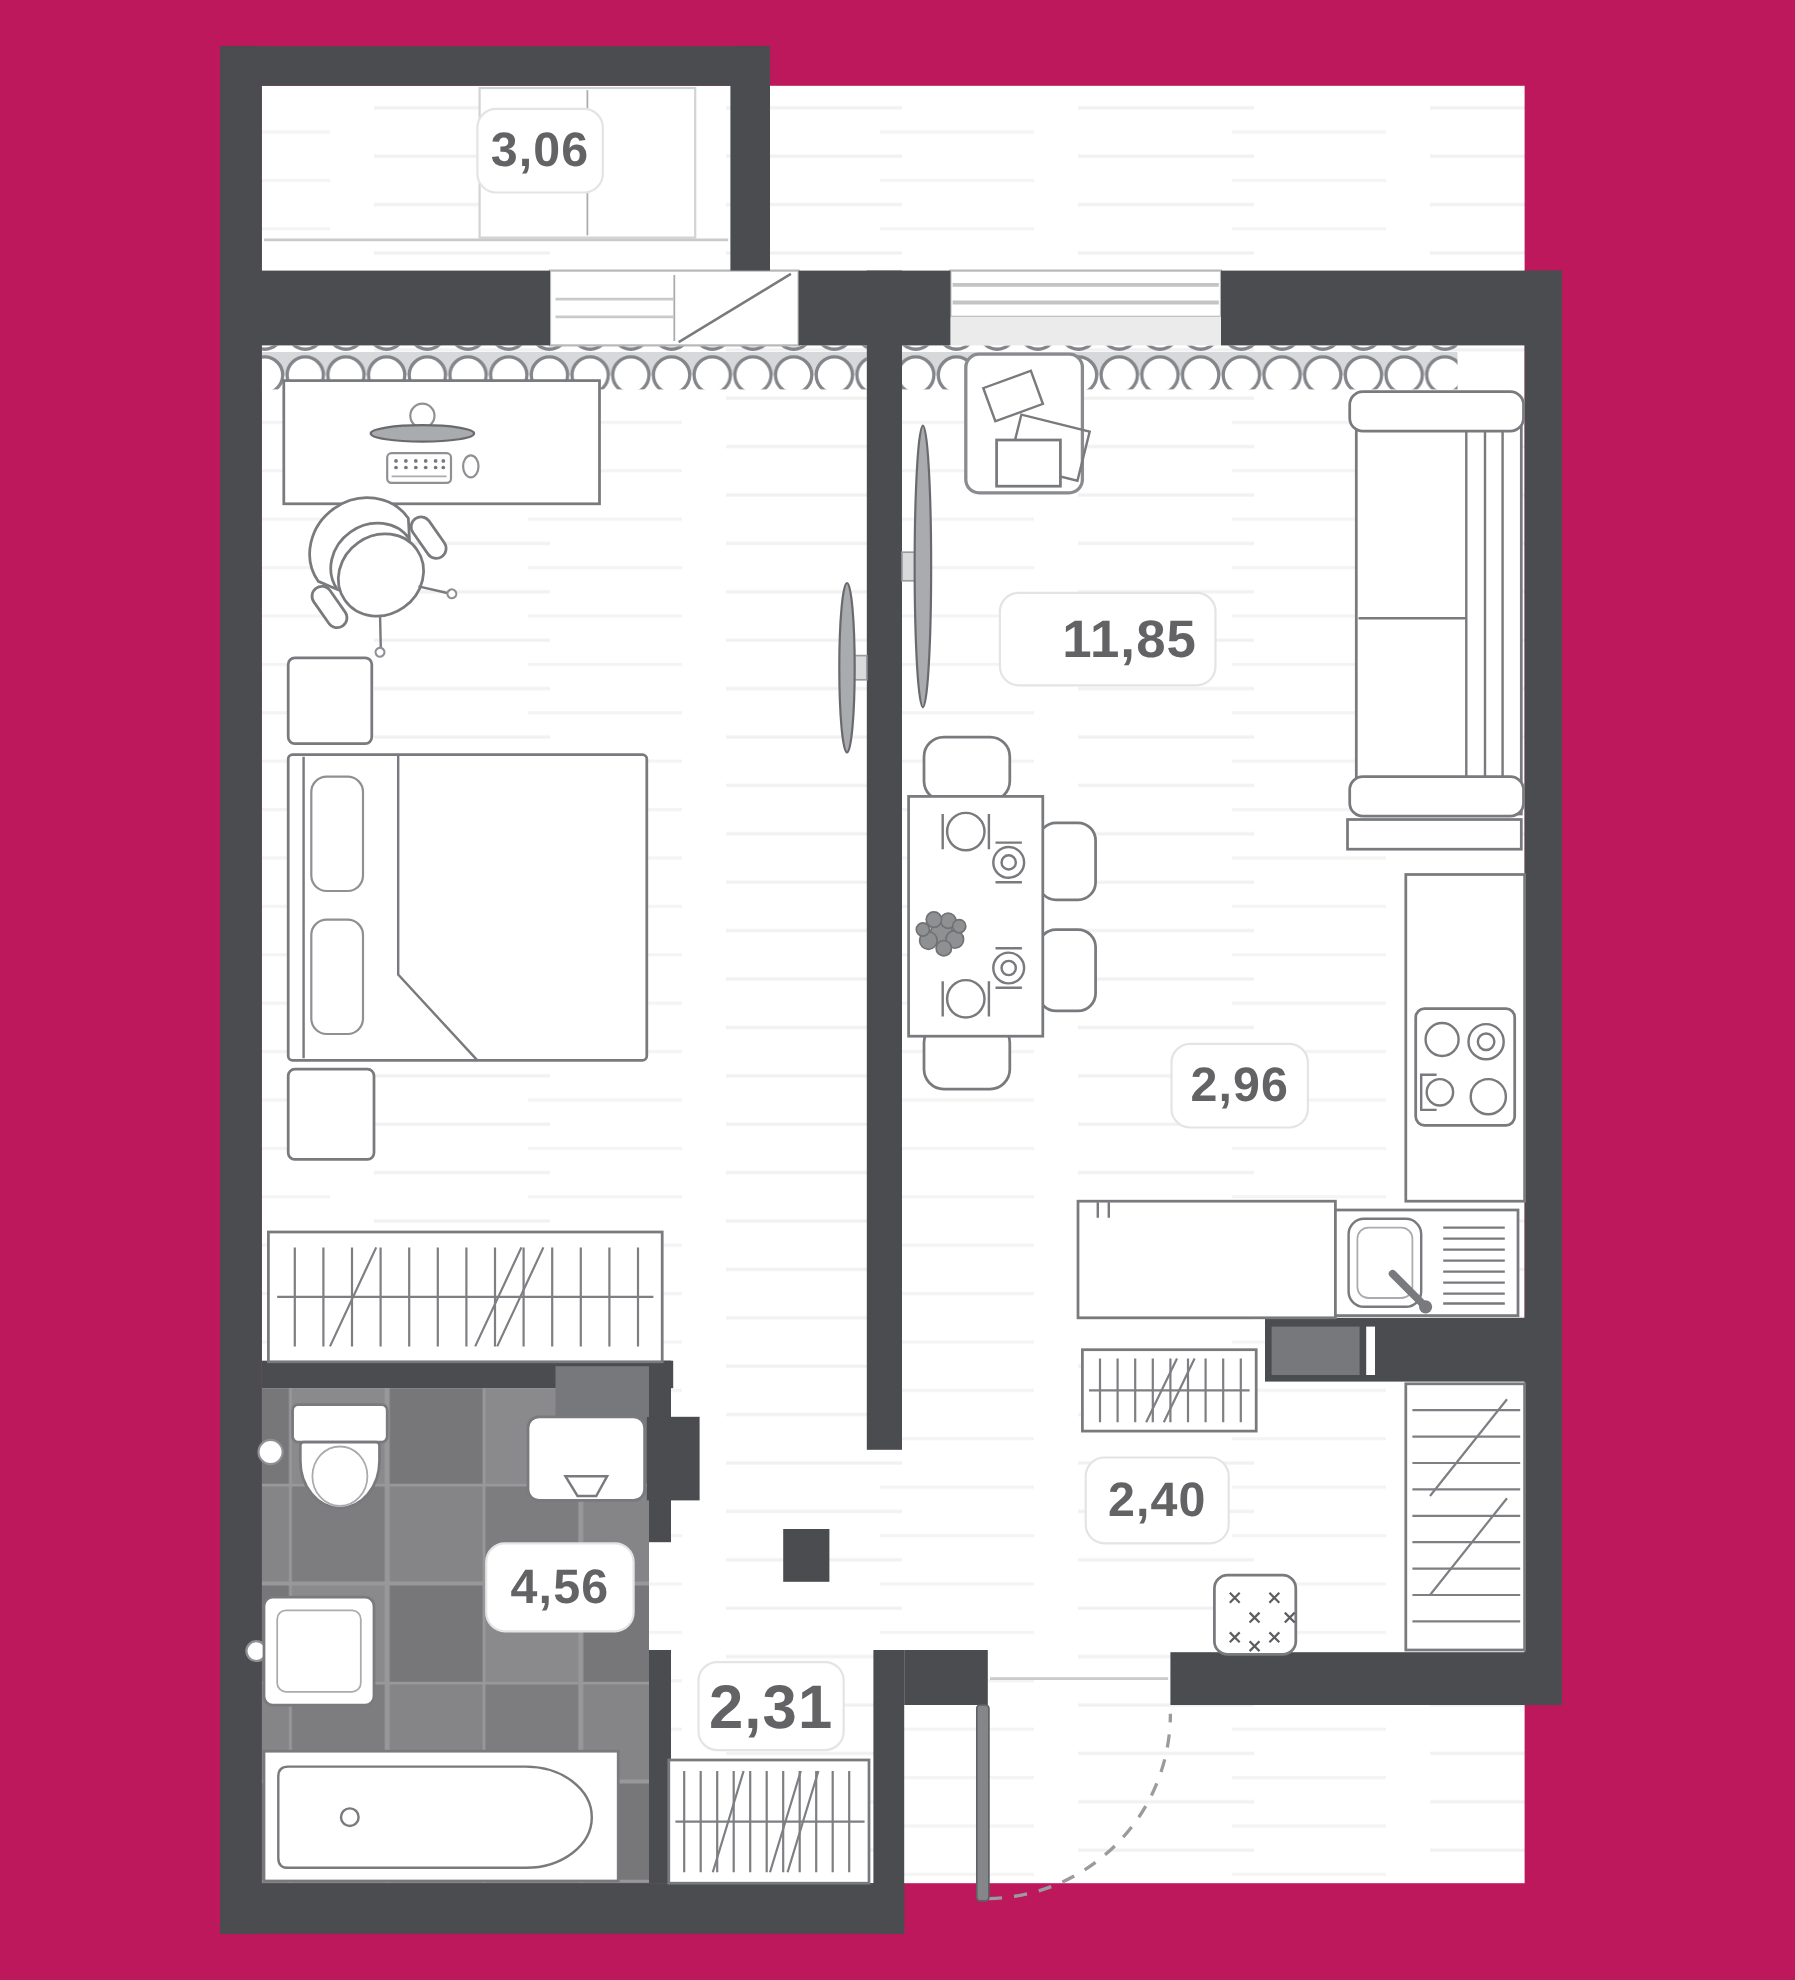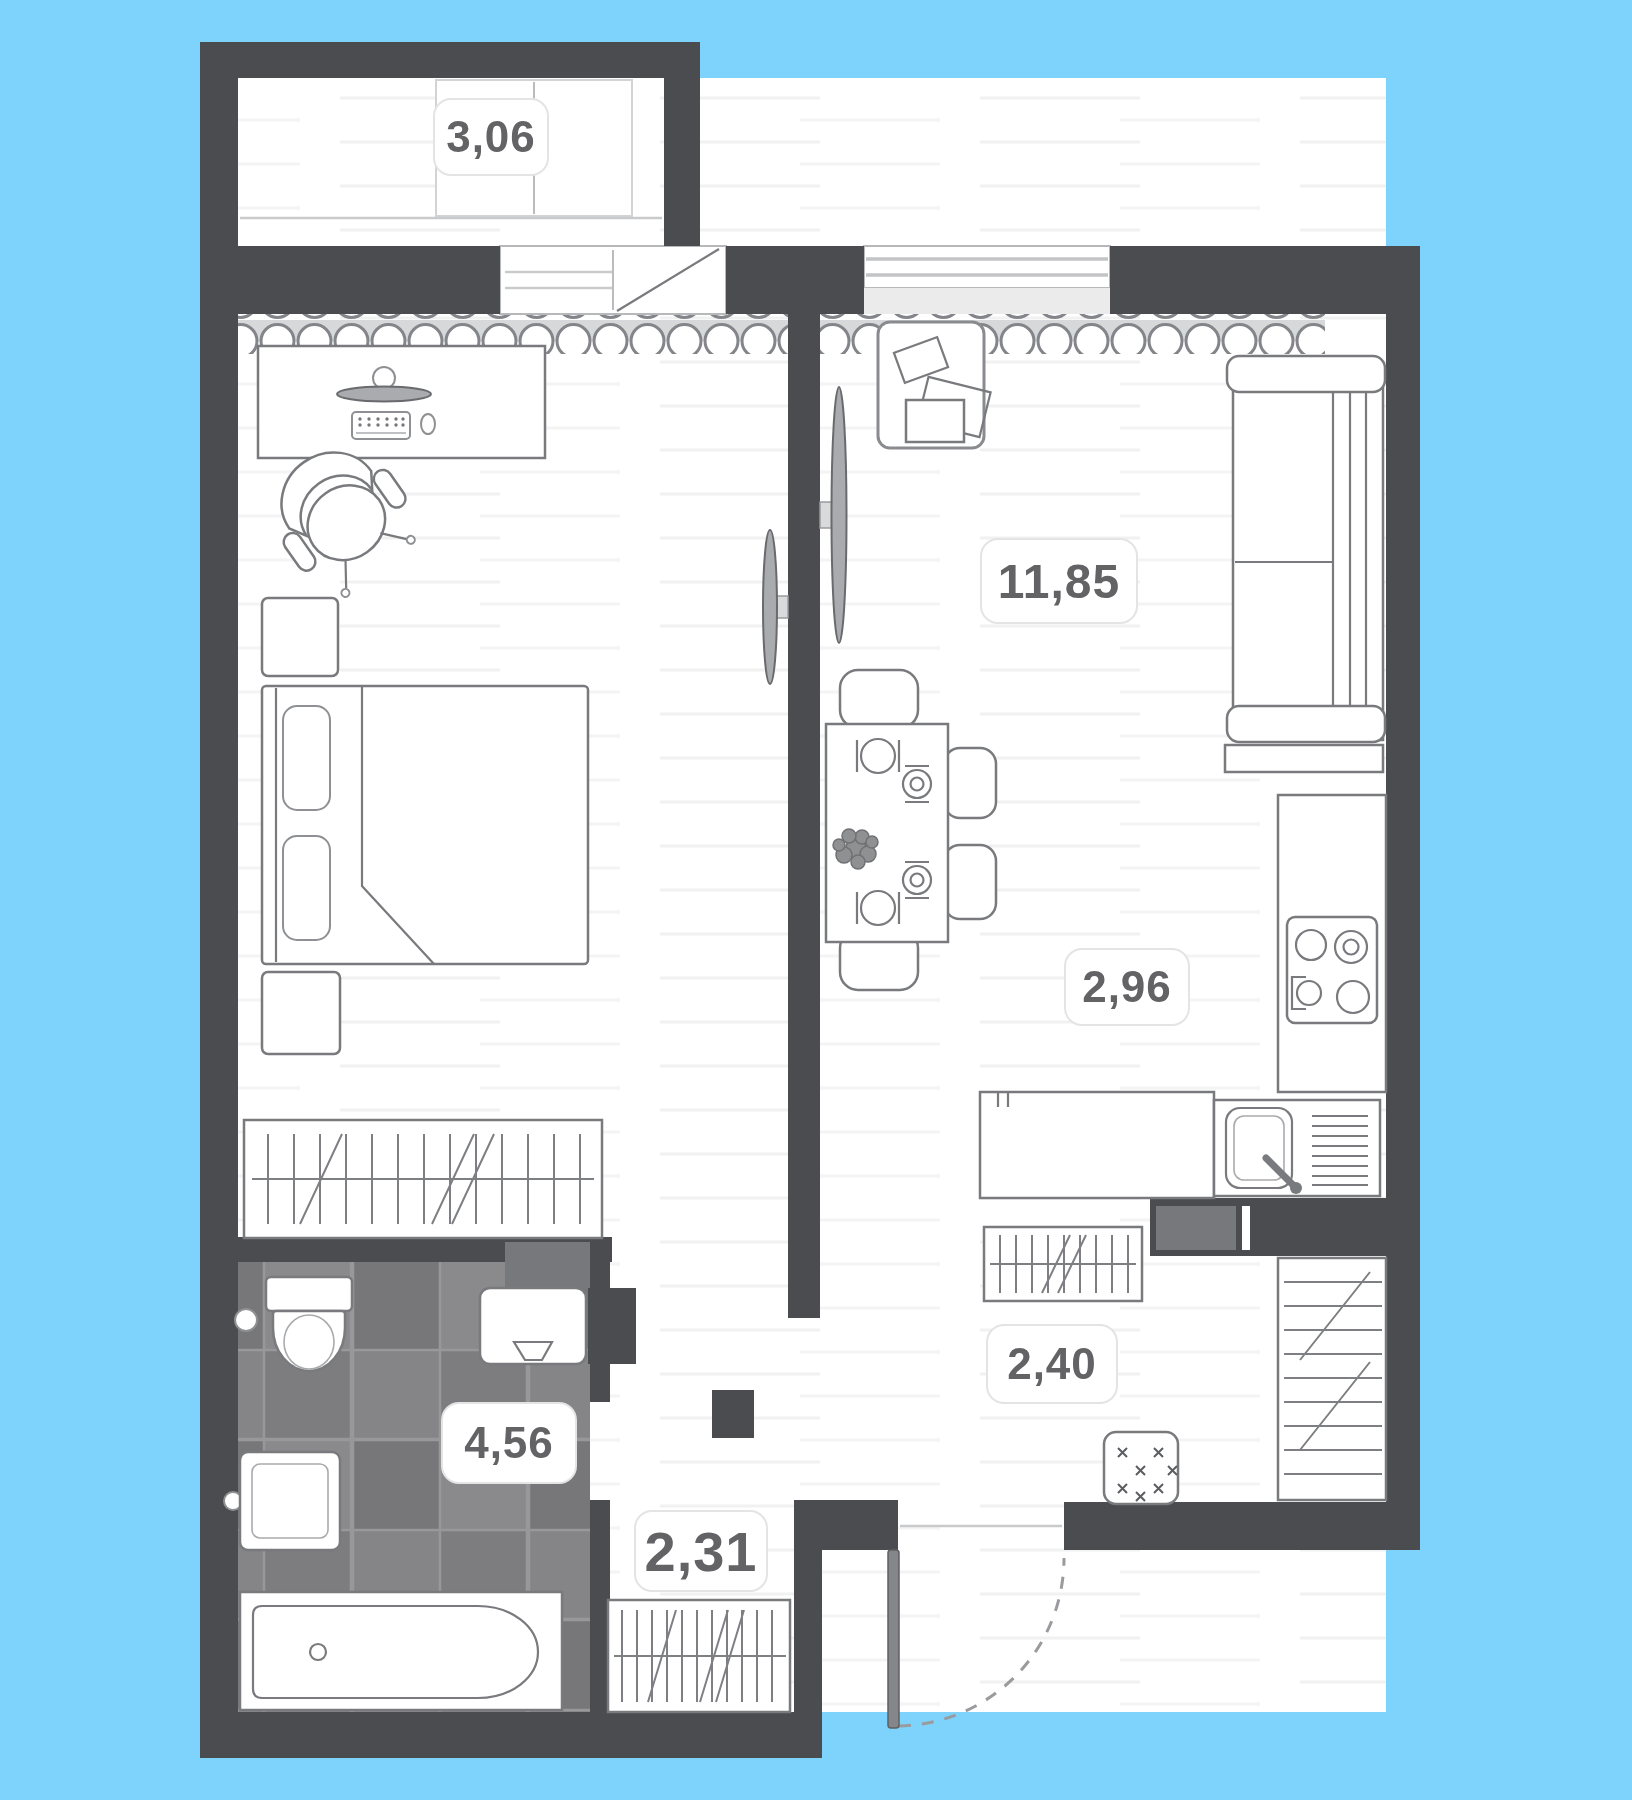--- a/index.html
+++ b/index.html
@@ -1,36 +1,36 @@
 <!DOCTYPE html>
 <html><head>
 <meta charset="utf-8">
 <style>
   html,body{margin:0;padding:0;background:#ffffff;}
-  .plan{position:relative;width:1632px;height:1800px;background:#7dd3fc;overflow:hidden;
+  .plan{position:relative;width:1632px;height:1800px;background:#be185d;overflow:hidden;
         font-family:"Liberation Sans",sans-serif;}
   .plan svg{position:absolute;left:0;top:0;}
   
   .w{fill:#4b4c4f;}
   .f{fill:#ffffff;stroke:#797a7d;stroke-width:2.5;}
   .f2{fill:#ffffff;stroke:#8f9093;stroke-width:2;}
   .ln{fill:none;stroke:#797a7d;stroke-width:2.2;}
   .thin{fill:none;stroke:#aaabad;stroke-width:1.6;}
   .lt{fill:none;stroke:#c9cacc;stroke-width:2.5;}
   .gray{fill:#77787b;}
   .lens{fill:#a9abae;stroke:#696a6d;stroke-width:2;}
   .hatch{stroke:#7e7f82;stroke-width:2;fill:none;}
   .mark{stroke:#5c5d60;stroke-width:2;fill:none;}
   
   .lbl{position:absolute;display:flex;align-items:center;justify-content:center;
        background:#ffffff;border:2px solid #e4e4e5;border-radius:18px;
        color:#636366;font-weight:700;letter-spacing:1px;z-index:5;}
   #lbl-balcony {left:433px;top:98px;  width:112px;height:74px;font-size:44px;}
   #lbl-bedroom {left:535px;top:538px; width:152px;height:82px;font-size:48px;}
-  #lbl-living  {left:980px;top:538px; width:154px;height:82px;font-size:48px;}
+  #lbl-living  {left:908px;top:538px; width:154px;height:82px;font-size:48px;padding-left:40px;}
   #lbl-kitchen {left:1064px;top:948px;width:122px;height:74px;font-size:44px;}
   #lbl-hallway {left:986px;top:1324px;width:128px;height:76px;font-size:44px;}
   #lbl-bathroom{left:393px;top:1402px;width:132px;height:78px;font-size:44px;margin-left:48px;}
   #lbl-corridor{left:634px;top:1510px;width:130px;height:78px;font-size:56px;}
 </style>
 </head>
 <body>
 
 <div class="plan">
 <svg width="1632" height="1800" viewBox="0 0 1632 1800">

